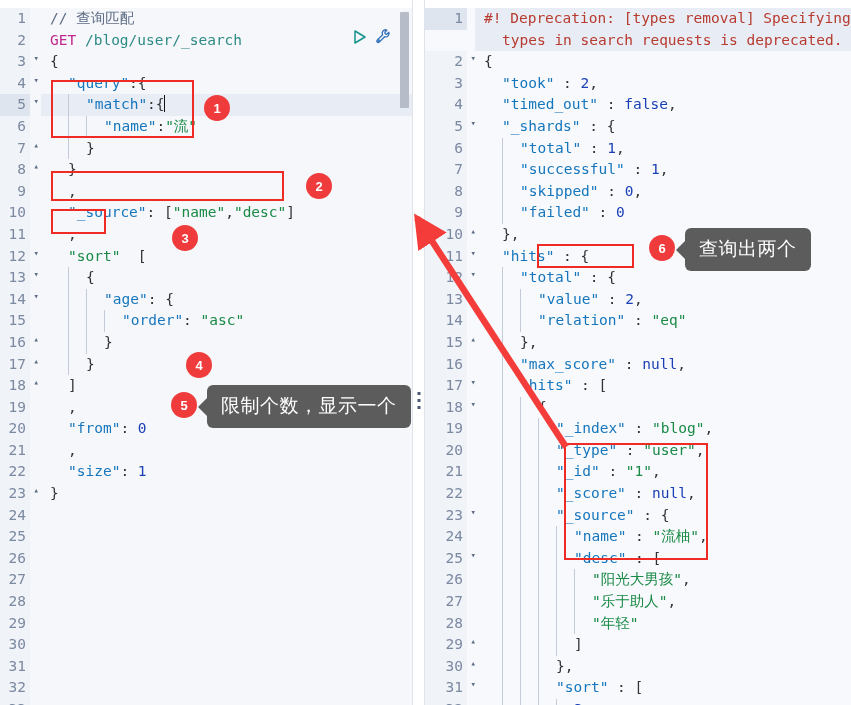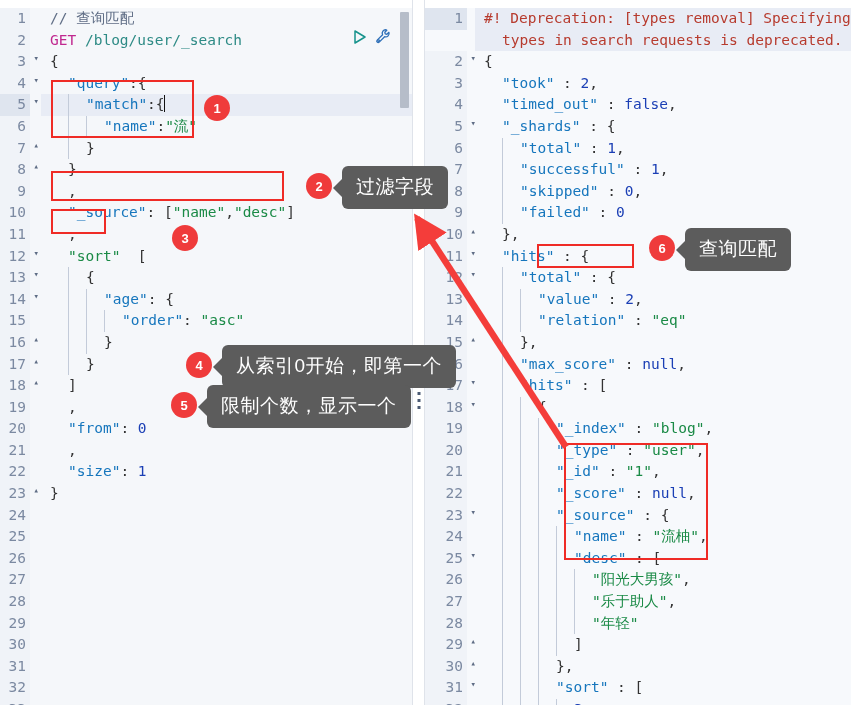--- a/index.html
+++ b/index.html
@@ -280,27 +280,25 @@
         <marker id="ah" viewBox="0 0 10 10" refX="8.4" refY="5" markerWidth="5.2" markerHeight="5.2" orient="auto-start-reverse">
           <path d="M 0 0 L 10 5 L 0 10 z" fill="#f43d3a"></path>
         </marker>
       </defs>
       <line x1="566" y1="447" x2="417" y2="218" stroke="#f43d3a" stroke-width="6.5" marker-end="url(#ah)"></line>
     </svg>
 
     <div class="badge" style="left:204px; top:95px;">1</div>
 
     <div class="badge" style="left:306px; top:173px;">2</div>
-    <div class="callout" style="left:342px; top:166px;">过滤字段</div>
 
     <div class="badge" style="left:172px; top:225px;">3</div>
 
     <div class="badge" style="left:186px; top:352px;">4</div>
-    <div class="callout" style="left:222px; top:345px;">从索引0开始，即第一个</div>
 
     <div class="badge" style="left:171px; top:392px;">5</div>
     <div class="callout" style="left:207px; top:385px;">限制个数，显示一个</div>
 
     <div class="badge" style="left:649px; top:235px;">6</div>
-    <div class="callout" style="left:685px; top:228px;">查询匹配</div>
+    <div class="callout" style="left:685px; top:228px;">查询出两个</div>
 
   </div>
 </div>
 
 </body></html>

